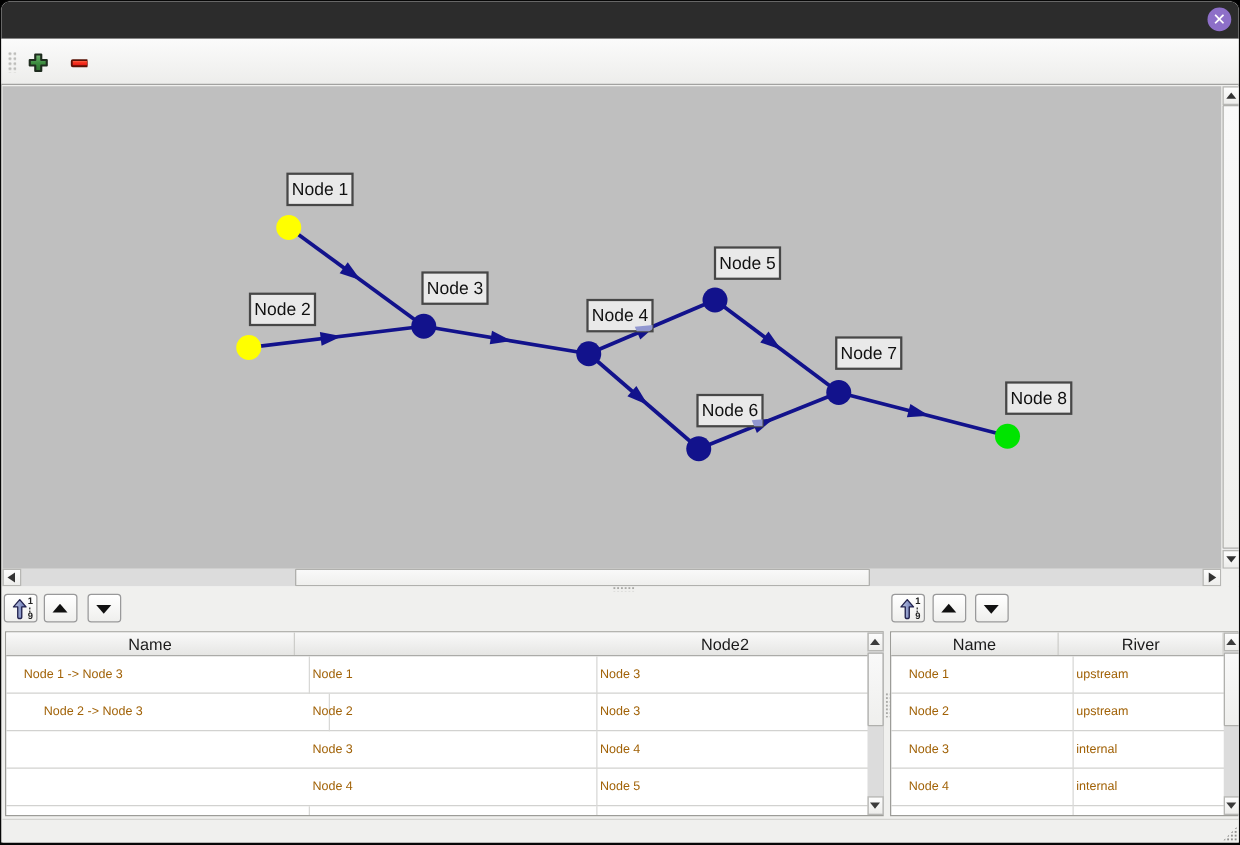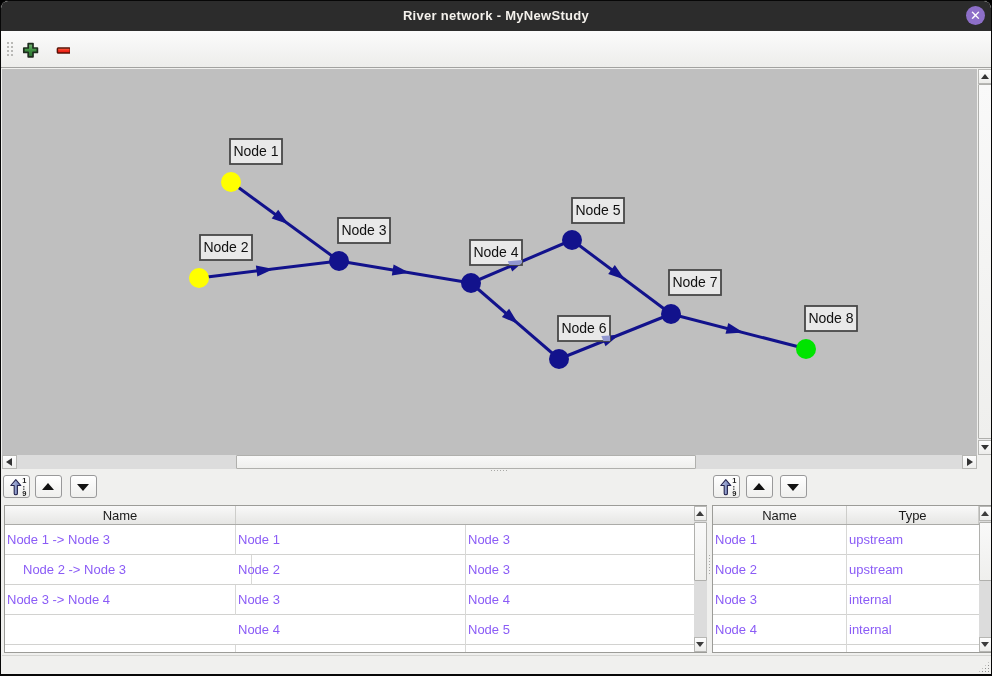--- a/index.html
+++ b/index.html
@@ -29,30 +29,29 @@
 #panel { position:absolute; left:1px; top:468px; width:990px; height:186px; background:#f0f0ee; }
 .btn { position:absolute; width:27px; height:23px; background:linear-gradient(#ffffff,#efefed);
   border:1px solid #99999a; border-radius:3px; }
 
 .tbl { position:absolute; background:#fff; border:1px solid #9c9c98; }
 .thead { position:absolute; left:0; top:0; width:100%; height:19px;
   background:linear-gradient(#f9f9f9,#e6e6e4); border-bottom:1px solid #ababa8; }
 .th { position:absolute; top:0; height:18px; font-size:13px; color:#1a1a1a; text-align:center;
   line-height:19px; border-right:1px solid #cdcdca; }
 .row { position:absolute; left:0; width:100%; height:30px; border-bottom:1px solid #d2d2d0; }
-.cell { position:absolute; top:0; height:30px; font-size:13px; color:#8b5cf6; line-height:29px;
-  padding-left:2px; border-right:1px solid #d8d8d6; }
+.cell { position:absolute; top:0; height:30px; font-size:10px; color:#a16207; line-height:29px;
+  padding-left:2px; border-right:1px solid #d8d8d6;margin-left:12px; }
 #statusbar { position:absolute; left:1px; top:654px; width:990px; height:20px;
   background:#f0f0ee; border-top:1px solid #d4d4d1; }
 </style>
 </head>
 <body>
 <div id="win">
   <div id="titlebar">
-    <div id="title">River network - MyNewStudy</div>
     <div id="closebtn">✕</div>
   </div>
   <div id="toolbar">
     <div class="grip"></div>
     <svg width="60" height="37" viewBox="0 0 60 37" style="position:absolute;left:9px;top:0">
 <defs>
 <linearGradient id="gplus" x1="0" y1="0" x2="0" y2="1">
 <stop offset="0" stop-color="#7ab87a"></stop>
             <stop offset="0.5" stop-color="#3e8e41"></stop>
             <stop offset="1" stop-color="#2d7330"></stop>
@@ -179,33 +178,33 @@
 </svg>
 </div>
 <div class="btn" style="left:745px;top:474px"></div>
 <div class="tri" style="left:752px;top:482px;border-left:6px solid transparent;border-right:6px solid transparent;border-bottom:7px solid #111"></div>
 <div class="btn" style="left:779px;top:474px"></div>
 <div class="tri" style="left:786px;top:483px;border-left:6px solid transparent;border-right:6px solid transparent;border-top:7px solid #111"></div>
 
 <div class="tbl" style="left:3px;top:504px;width:703px;height:148px">
   <div class="thead">
     <div class="th" style="left:0;width:231px">Name</div>
+    <div class="th" style="left:461px;width:229px">Node2</div>
   </div>
   <div class="row" style="top:19px">
     <div class="cell" style="left:0;width:231px">Node 1 -&gt; Node 3</div>
     <div class="cell" style="left:231px;width:230px">Node 1</div>
     <div class="cell" style="left:461px;width:229px;border-right:none">Node 3</div>
   </div>
   <div class="row" style="top:49px">
     <div class="cell" style="left:16px;width:231px">Node 2 -&gt; Node 3</div>
     <div class="cell" style="left:231px;width:230px">Node 2</div>
     <div class="cell" style="left:461px;width:229px;border-right:none">Node 3</div>
   </div>
   <div class="row" style="top:79px">
-    <div class="cell" style="left:0;width:231px">Node 3 -&gt; Node 4</div>
     <div class="cell" style="left:231px;width:230px">Node 3</div>
     <div class="cell" style="left:461px;width:229px;border-right:none">Node 4</div>
   </div>
   <div class="row" style="top:109px">
     <div class="cell" style="left:231px;width:230px">Node 4</div>
     <div class="cell" style="left:461px;width:229px;border-right:none">Node 5</div>
   </div>
   <div class="row" style="top:139px;height:7px;border-bottom:none">
     <div class="cell" style="left:0;width:231px;height:7px"></div>
     <div class="cell" style="left:231px;width:230px;height:7px"></div>
@@ -217,21 +216,21 @@
   <div class="sb-thumb" style="left:689px;top:16px;width:13px;height:59px"></div>
   <div class="sb-btn" style="left:689px;top:131px;width:13px;height:15px"></div>
   <div class="tri" style="left:691px;top:136px;border-left:4.5px solid transparent;border-right:4.5px solid transparent;border-top:5px solid #3c3c3c"></div>
 </div>
 
 <div style="position:absolute;left:707px;top:553px;width:4px;height:20px;background-image:radial-gradient(circle,#a9a9a6 0.8px,transparent 1px);background-size:3px 3px"></div>
 
 <div class="tbl" style="left:711px;top:504px;width:279px;height:148px">
   <div class="thead">
     <div class="th" style="left:0;width:134px">Name</div>
-    <div class="th" style="left:134px;width:132px">Type</div>
+    <div class="th" style="left:134px;width:132px">River</div>
   </div>
   <div class="row" style="top:19px">
     <div class="cell" style="left:0;width:134px">Node 1</div>
     <div class="cell" style="left:134px;width:132px;border-right:none">upstream</div>
   </div>
   <div class="row" style="top:49px">
     <div class="cell" style="left:0;width:134px">Node 2</div>
     <div class="cell" style="left:134px;width:132px;border-right:none">upstream</div>
   </div>
   <div class="row" style="top:79px">

